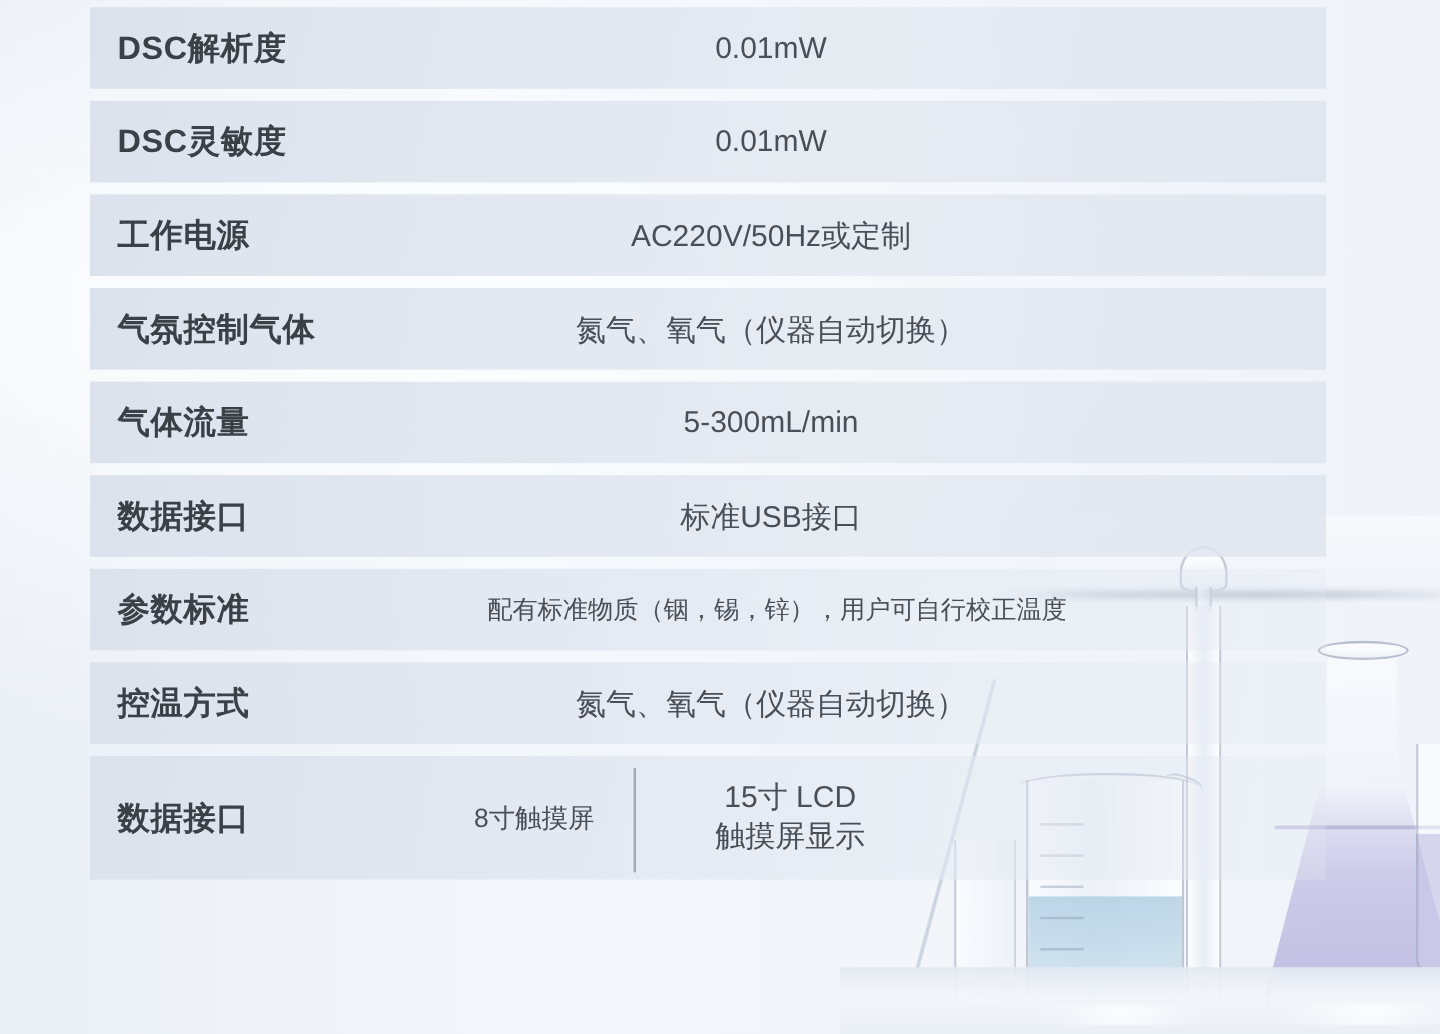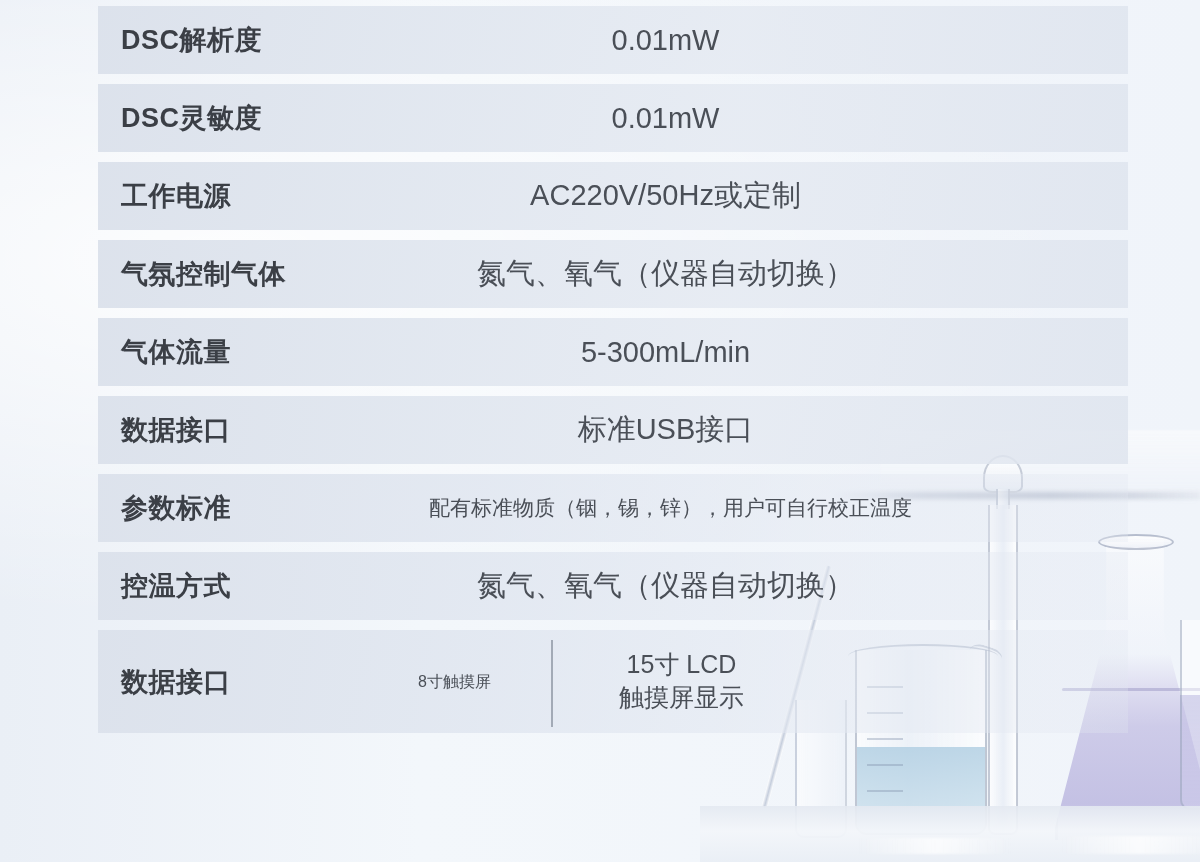--- a/index.html
+++ b/index.html
@@ -132,21 +132,21 @@
     background:linear-gradient(180deg,rgba(255,255,255,.5),rgba(236,240,247,.3));
     filter:blur(1px);
   }
   .reflection{
     position:absolute; background:linear-gradient(90deg,rgba(255,255,255,0),rgba(255,255,255,.7),rgba(255,255,255,0));
     filter:blur(1px);
   }
 
   
   #spec-table{
-    position:absolute; z-index:2; left:98px; top:6px; width:1030px;
+    position:absolute; z-index:2; left:75px; top:6px; width:1030px;
   }
   .spec-row{
     position:relative; height:68px; margin-bottom:10px;
     background:linear-gradient(100deg,
       rgba(219,225,235,.95) 0%,
       rgba(224,230,239,.93) 30%,
       rgba(229,234,242,.88) 62%,
       rgba(222,228,238,.82) 100%);
     display:flex; align-items:center;
   }
@@ -158,29 +158,29 @@
       rgba(225,230,240,.30) 100%);
   }
   .spec-row.last{ height:103px; }
   .row-label{
     flex:0 0 265px; padding-left:23px;
     font-size:27px; font-weight:bold; color:#3b3f46; letter-spacing:.5px;
     white-space:nowrap;
   }
   .row-value{
     flex:1 1 auto; text-align:center; padding-right:160px;
-    font-size:29px; color:#4a4f57; white-space:nowrap;
+    font-size:25px; color:#4a4f57; white-space:nowrap;
   }
   .row-value.small{ font-size:21px; padding-right:150px; }
 
   
   #last-row-inner{ position:relative; flex:1 1 auto; height:100%; }
   #touch-left{
     position:absolute; left:55px; top:50%; transform:translateY(-50%);
-    font-size:16px; color:#4a4f57; white-space:nowrap;text-align:center;
+    font-size:22px; color:#4a4f57; white-space:nowrap;text-align:center;
   }
   #vdivider{
     position:absolute; left:188px; top:10px; width:2px; height:87px;
     background:rgba(140,148,162,.75);
   }
   #lcd-block{
     position:absolute; left:256px; top:50%; transform:translateY(-50%);
     text-align:center; font-size:25px; color:#4a4f57; line-height:1.35;
     white-space:nowrap;
   }

